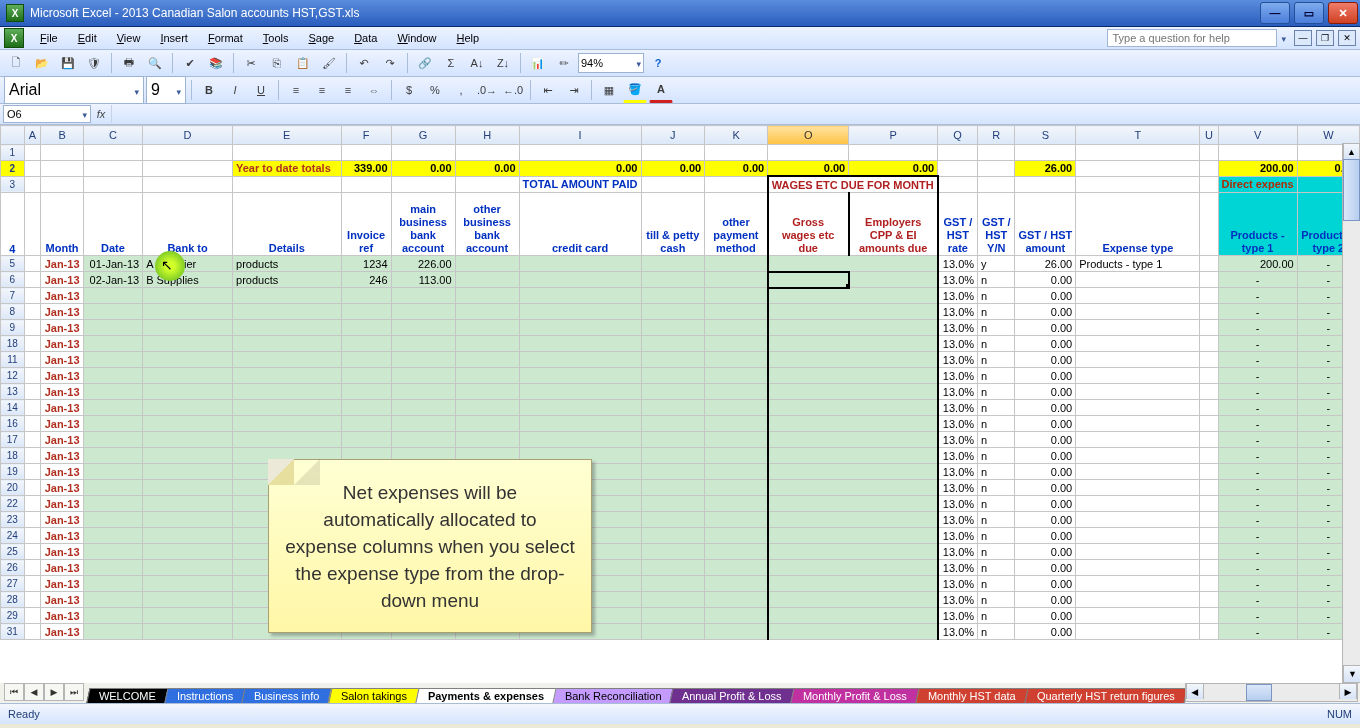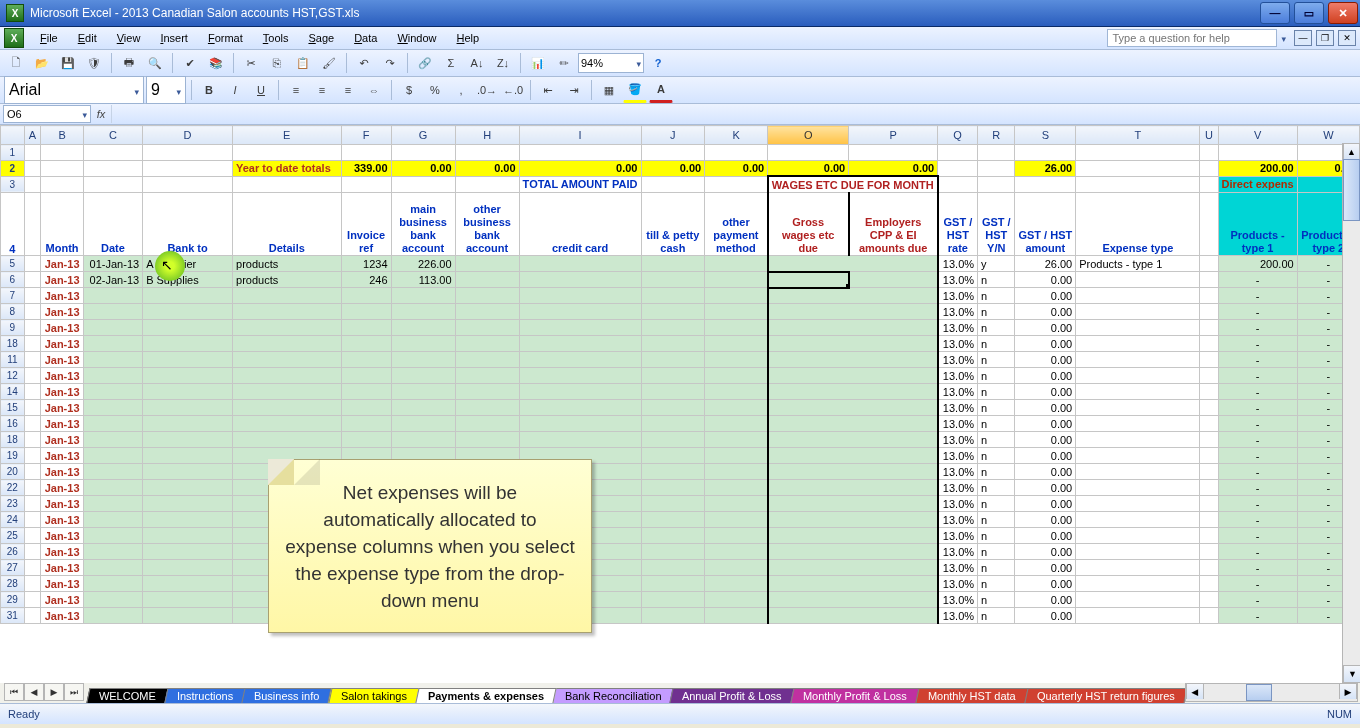--- a/index.html
+++ b/index.html
@@ -533,20 +533,43 @@
             <td class="data" style="text-align:right;border-left:0 solid #000;border-right:2px solid #000;"></td>
             <td class="data" style="text-align:right;background:#fff;">13.0%</td>
             <td class="data" style="background:#fff;">n</td>
             <td class="data" style="text-align:right;background:#fff;">0.00</td>
             <td class="data" style="background:#fff;"></td>
             <td class="data" style="background:#fff;"></td>
             <td class="data" style="text-align:center;">-</td>
             <td class="data" style="text-align:center;">-</td>
           </tr>
           <tr class="green">
+            <td class="rowhead">13</td>
+            <td class="" style=""></td>
+            <td class="" style="color:#b03020;font-weight:bold;text-align:center;background:#fff;">Jan-13</td>
+            <td class="data" style="text-align:right;"></td>
+            <td class="data" style=""></td>
+            <td class="data" style=""></td>
+            <td class="data" style="text-align:right;"></td>
+            <td class="data" style="text-align:right;"></td>
+            <td class="data" style="text-align:right;"></td>
+            <td class="data" style="text-align:right;"></td>
+            <td class="data" style="text-align:right;"></td>
+            <td class="data" style="text-align:right;"></td>
+            <td class="data" style="text-align:right;border-left:2px solid #000;border-right:0 solid #000;"></td>
+            <td class="data" style="text-align:right;border-left:0 solid #000;border-right:2px solid #000;"></td>
+            <td class="data" style="text-align:right;background:#fff;">13.0%</td>
+            <td class="data" style="background:#fff;">n</td>
+            <td class="data" style="text-align:right;background:#fff;">0.00</td>
+            <td class="data" style="background:#fff;"></td>
+            <td class="data" style="background:#fff;"></td>
+            <td class="data" style="text-align:center;">-</td>
+            <td class="data" style="text-align:center;">-</td>
+          </tr>
+          <tr class="green">
             <td class="rowhead">14</td>
             <td class="" style=""></td>
             <td class="" style="color:#b03020;font-weight:bold;text-align:center;background:#fff;">Jan-13</td>
             <td class="data" style="text-align:right;"></td>
             <td class="data" style=""></td>
             <td class="data" style=""></td>
             <td class="data" style="text-align:right;"></td>
             <td class="data" style="text-align:right;"></td>
             <td class="data" style="text-align:right;"></td>
             <td class="data" style="text-align:right;"></td>
@@ -556,44 +579,44 @@
             <td class="data" style="text-align:right;border-left:0 solid #000;border-right:2px solid #000;"></td>
             <td class="data" style="text-align:right;background:#fff;">13.0%</td>
             <td class="data" style="background:#fff;">n</td>
             <td class="data" style="text-align:right;background:#fff;">0.00</td>
             <td class="data" style="background:#fff;"></td>
             <td class="data" style="background:#fff;"></td>
             <td class="data" style="text-align:center;">-</td>
             <td class="data" style="text-align:center;">-</td>
           </tr>
           <tr class="green">
-            <td class="rowhead">15</td>
-            <td class="" style=""></td>
-            <td class="" style="color:#b03020;font-weight:bold;text-align:center;background:#fff;">Jan-13</td>
-            <td class="data" style="text-align:right;"></td>
-            <td class="data" style=""></td>
-            <td class="data" style=""></td>
-            <td class="data" style="text-align:right;"></td>
-            <td class="data" style="text-align:right;"></td>
-            <td class="data" style="text-align:right;"></td>
-            <td class="data" style="text-align:right;"></td>
-            <td class="data" style="text-align:right;"></td>
-            <td class="data" style="text-align:right;"></td>
-            <td class="data" style="text-align:right;border-left:2px solid #000;border-right:0 solid #000;"></td>
-            <td class="data" style="text-align:right;border-left:0 solid #000;border-right:2px solid #000;"></td>
-            <td class="data" style="text-align:right;background:#fff;">13.0%</td>
-            <td class="data" style="background:#fff;">n</td>
-            <td class="data" style="text-align:right;background:#fff;">0.00</td>
-            <td class="data" style="background:#fff;"></td>
-            <td class="data" style="background:#fff;"></td>
-            <td class="data" style="text-align:center;">-</td>
-            <td class="data" style="text-align:center;">-</td>
-          </tr>
-          <tr class="green">
             <td class="rowhead">16</td>
+            <td class="" style=""></td>
+            <td class="" style="color:#b03020;font-weight:bold;text-align:center;background:#fff;">Jan-13</td>
+            <td class="data" style="text-align:right;"></td>
+            <td class="data" style=""></td>
+            <td class="data" style=""></td>
+            <td class="data" style="text-align:right;"></td>
+            <td class="data" style="text-align:right;"></td>
+            <td class="data" style="text-align:right;"></td>
+            <td class="data" style="text-align:right;"></td>
+            <td class="data" style="text-align:right;"></td>
+            <td class="data" style="text-align:right;"></td>
+            <td class="data" style="text-align:right;border-left:2px solid #000;border-right:0 solid #000;"></td>
+            <td class="data" style="text-align:right;border-left:0 solid #000;border-right:2px solid #000;"></td>
+            <td class="data" style="text-align:right;background:#fff;">13.0%</td>
+            <td class="data" style="background:#fff;">n</td>
+            <td class="data" style="text-align:right;background:#fff;">0.00</td>
+            <td class="data" style="background:#fff;"></td>
+            <td class="data" style="background:#fff;"></td>
+            <td class="data" style="text-align:center;">-</td>
+            <td class="data" style="text-align:center;">-</td>
+          </tr>
+          <tr class="green">
+            <td class="rowhead">17</td>
             <td class="" style=""></td>
             <td class="" style="color:#b03020;font-weight:bold;text-align:center;background:#fff;">Jan-13</td>
             <td class="data" style="text-align:right;"></td>
             <td class="data" style=""></td>
             <td class="data" style=""></td>
             <td class="data" style="text-align:right;"></td>
             <td class="data" style="text-align:right;"></td>
             <td class="data" style="text-align:right;"></td>
             <td class="data" style="text-align:right;"></td>
             <td class="data" style="text-align:right;"></td>

